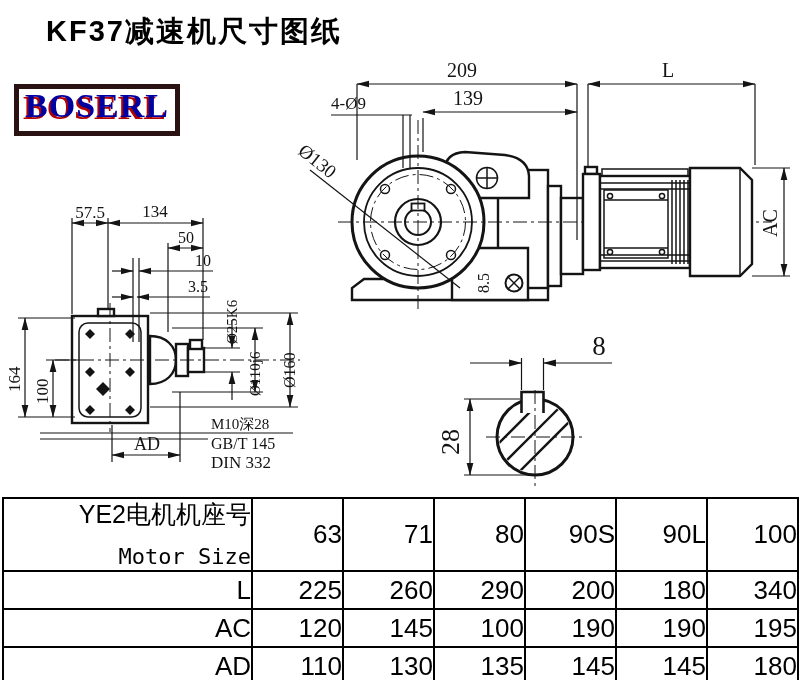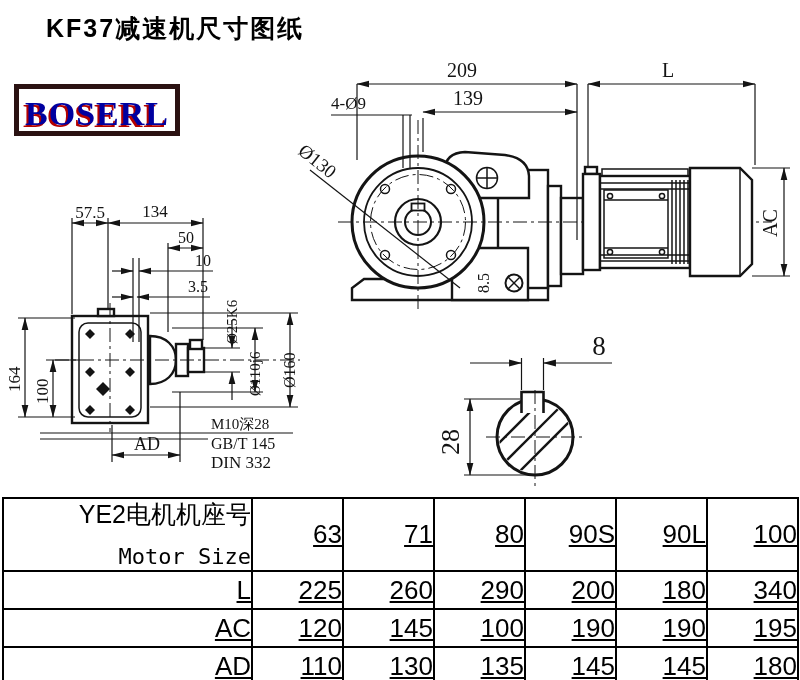--- a/index.html
+++ b/index.html
@@ -3,27 +3,27 @@
 <meta charset="utf-8">
 <style>
   html,body { margin:0; padding:0; }
   body {
     width:800px; height:680px; position:relative; overflow:hidden;
     background:#ffffff; color:#000;
     font-family:"Liberation Sans", sans-serif;
   }
   .title {
     position:absolute; left:46px; top:12px;
-    font-size:25px; font-weight:bold; letter-spacing:2px;
+    font-size:29px; font-weight:bold; letter-spacing:2px;
     font-family:"Liberation Sans", sans-serif;
   }
   .logo {
     position:absolute; left:14px; top:84px; width:156px; height:42px;
     border:5px solid #2b1212; background:#fff;
-    display:flex; align-items:flex-end; justify-content:center;
+    display:flex; align-items:flex-start; justify-content:center;
   }
   .logo span {
     font-family:"Liberation Serif", serif; font-weight:bold;
     font-size:34px; line-height:1; color:#0000a0; letter-spacing:1px;
     text-shadow:-2px 2px 0 #b30000;
   }
   svg.drawing { position:absolute; left:0; top:0; }
   svg.drawing text { fill:#141414; font-family:"Liberation Serif", serif; }
   .ol  { stroke:#141414; stroke-width:2.4; fill:#fff; }
   .ol2 { stroke:#141414; stroke-width:1.5; fill:none; }
@@ -33,21 +33,21 @@
   table.spec {
     position:absolute; left:2px; top:497px; width:795px;
     border-collapse:collapse; table-layout:fixed; text-align:center;
     background:#fff;
   }
   table.spec td { border:2px solid #000; padding:0; vertical-align:middle;text-align:right; }
   table.spec tr.hdr td { height:70px; }
   table.spec tr.row td { height:36px; }
   .cn { font-size:25px; display:block; line-height:1.2; }
   .en { font-family:"DejaVu Sans Mono", monospace; font-size:22px; display:block; line-height:1.2;margin-top:15px; }
-  .num { font-size:26px;text-decoration:underline; }
+  .num { font-size:26px; }
 </style>
 </head>
 <body>
 
 <div class="title">KF37减速机尺寸图纸</div>
 
 <div class="logo">
   <span>BOSERL</span>
 </div>
 

